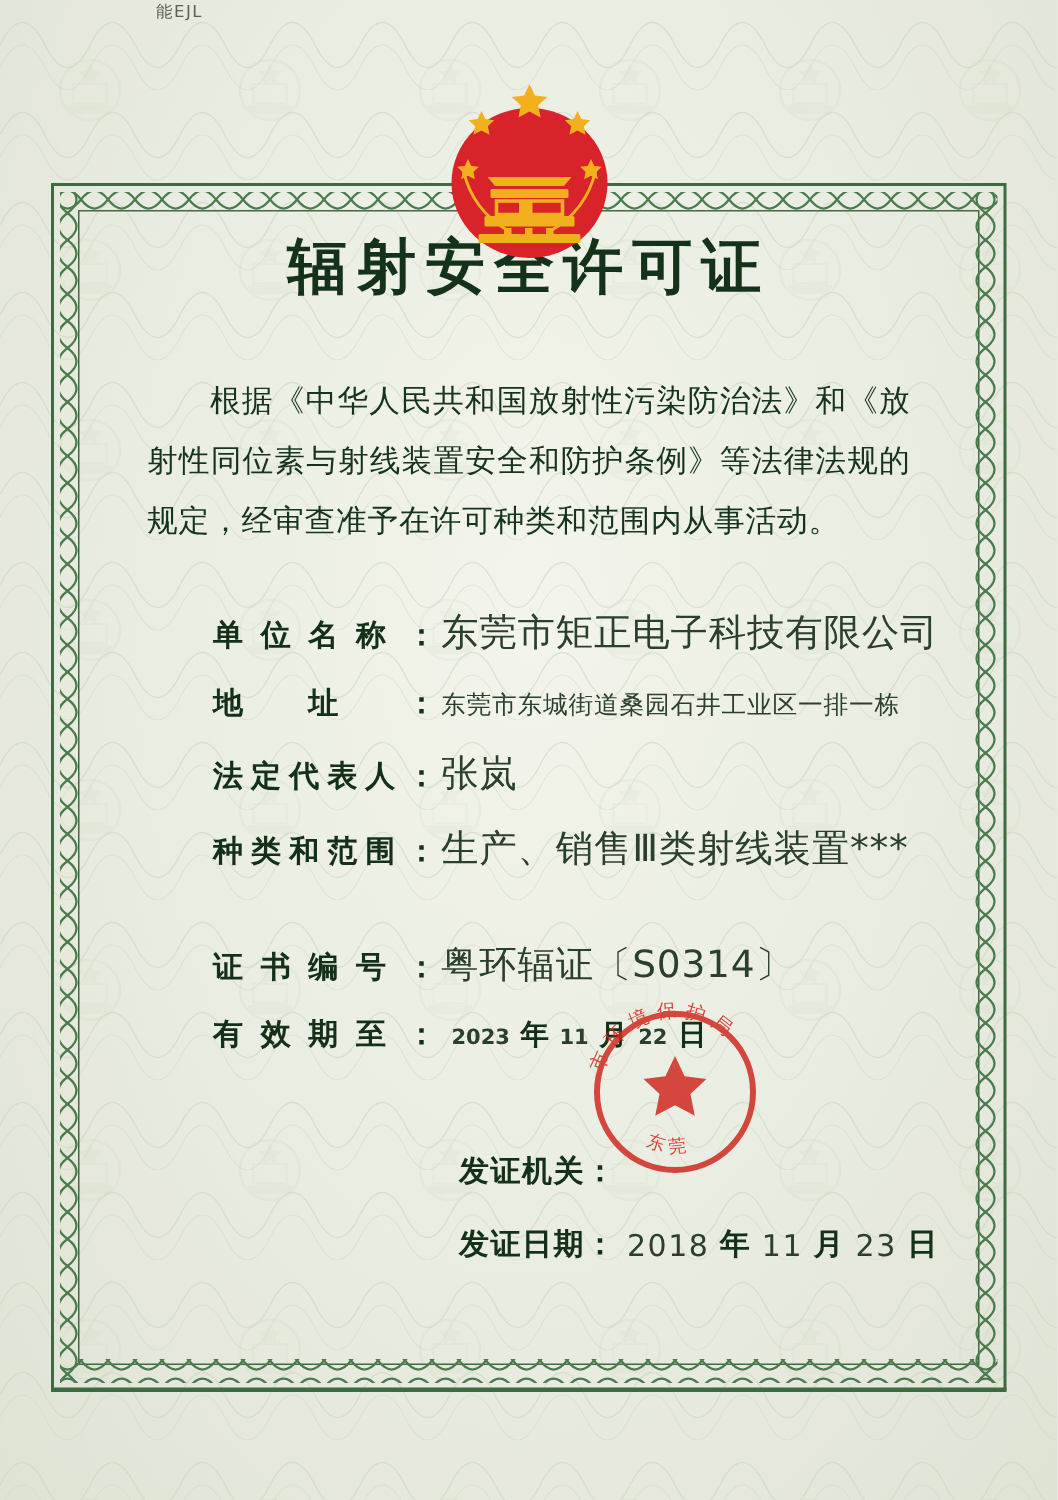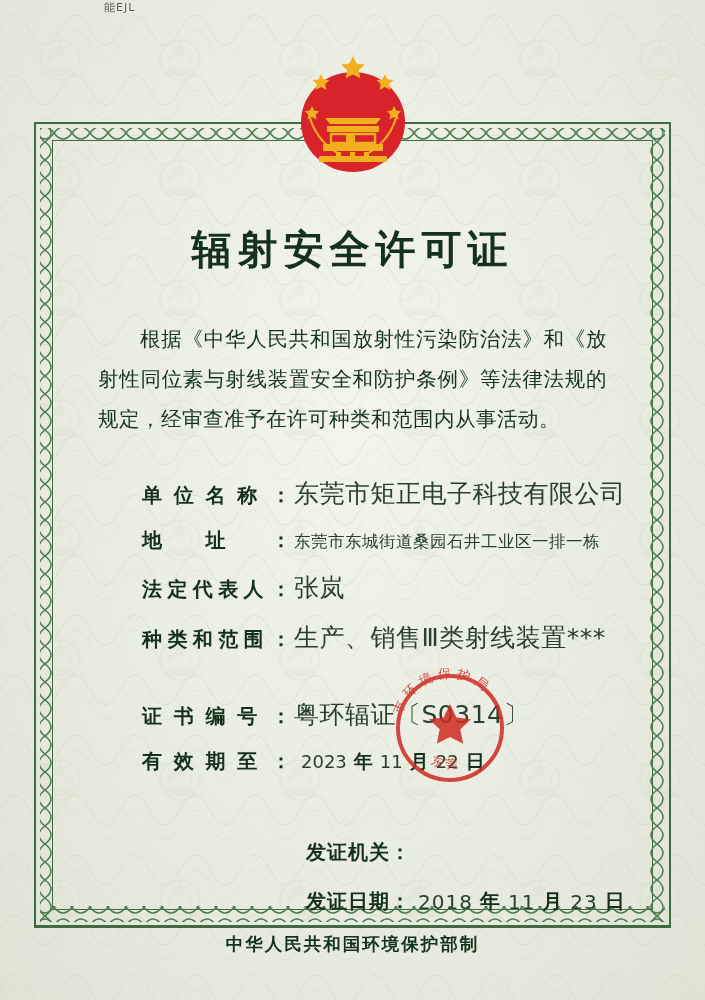--- a/index.html
+++ b/index.html
@@ -86,21 +86,20 @@
   .content {
     position: absolute;
     left: 70px;
     top: 150px;
     width: 565px;
     height: 750px;
     z-index: 4;
   }
 
   .doc-title {
-    margin-top: 72px;
     text-align: center;
     font-size: 40px;
     letter-spacing: 6px;
     font-weight: bold;
     color: #14321a;
     font-family: "DejaVu Serif", "Liberation Serif", serif;
   }
 
   .preamble {
     margin: 42px 28px 0 28px;
@@ -151,24 +150,25 @@
   .fields-2 {
     margin: 44px 0 0 72px;
   }
 
   .date-row {
     display: flex;
     align-items: baseline;
     margin-bottom: 10px;
   }
   .date-row .num {
-    font-size: 18px;
+    font-size: 14px;
     color: #2a3f2d;
     padding: 0 7px;
     font-family: "DejaVu Sans", "Liberation Sans", sans-serif;
+    font-weight: bold;
   }
   .date-row .unit {
     font-size: 19px;
     color: #133018;
     font-weight: bold;
   }
 
   .issuer-block {
     margin-top: 64px;
     margin-left: 236px;
@@ -419,15 +419,14 @@
     </g>
     <text font-size="13" fill="#cf2a22" font-family="'DejaVu Sans','Liberation Sans',sans-serif" letter-spacing="5">
       <textPath href="#sealArcTop" startOffset="8%">市环境保护局</textPath>
     </text>
     <text font-size="12" fill="#cf2a22" font-family="'DejaVu Sans','Liberation Sans',sans-serif" letter-spacing="4">
       <textPath href="#sealArcBottom" startOffset="34%">东莞</textPath>
     </text>
   </svg>
 
   <div class="footer-rule"></div>
-  <div class="footer">中华人民共和国环境保护部制</div>
 
 </div>
 
 </body></html>

